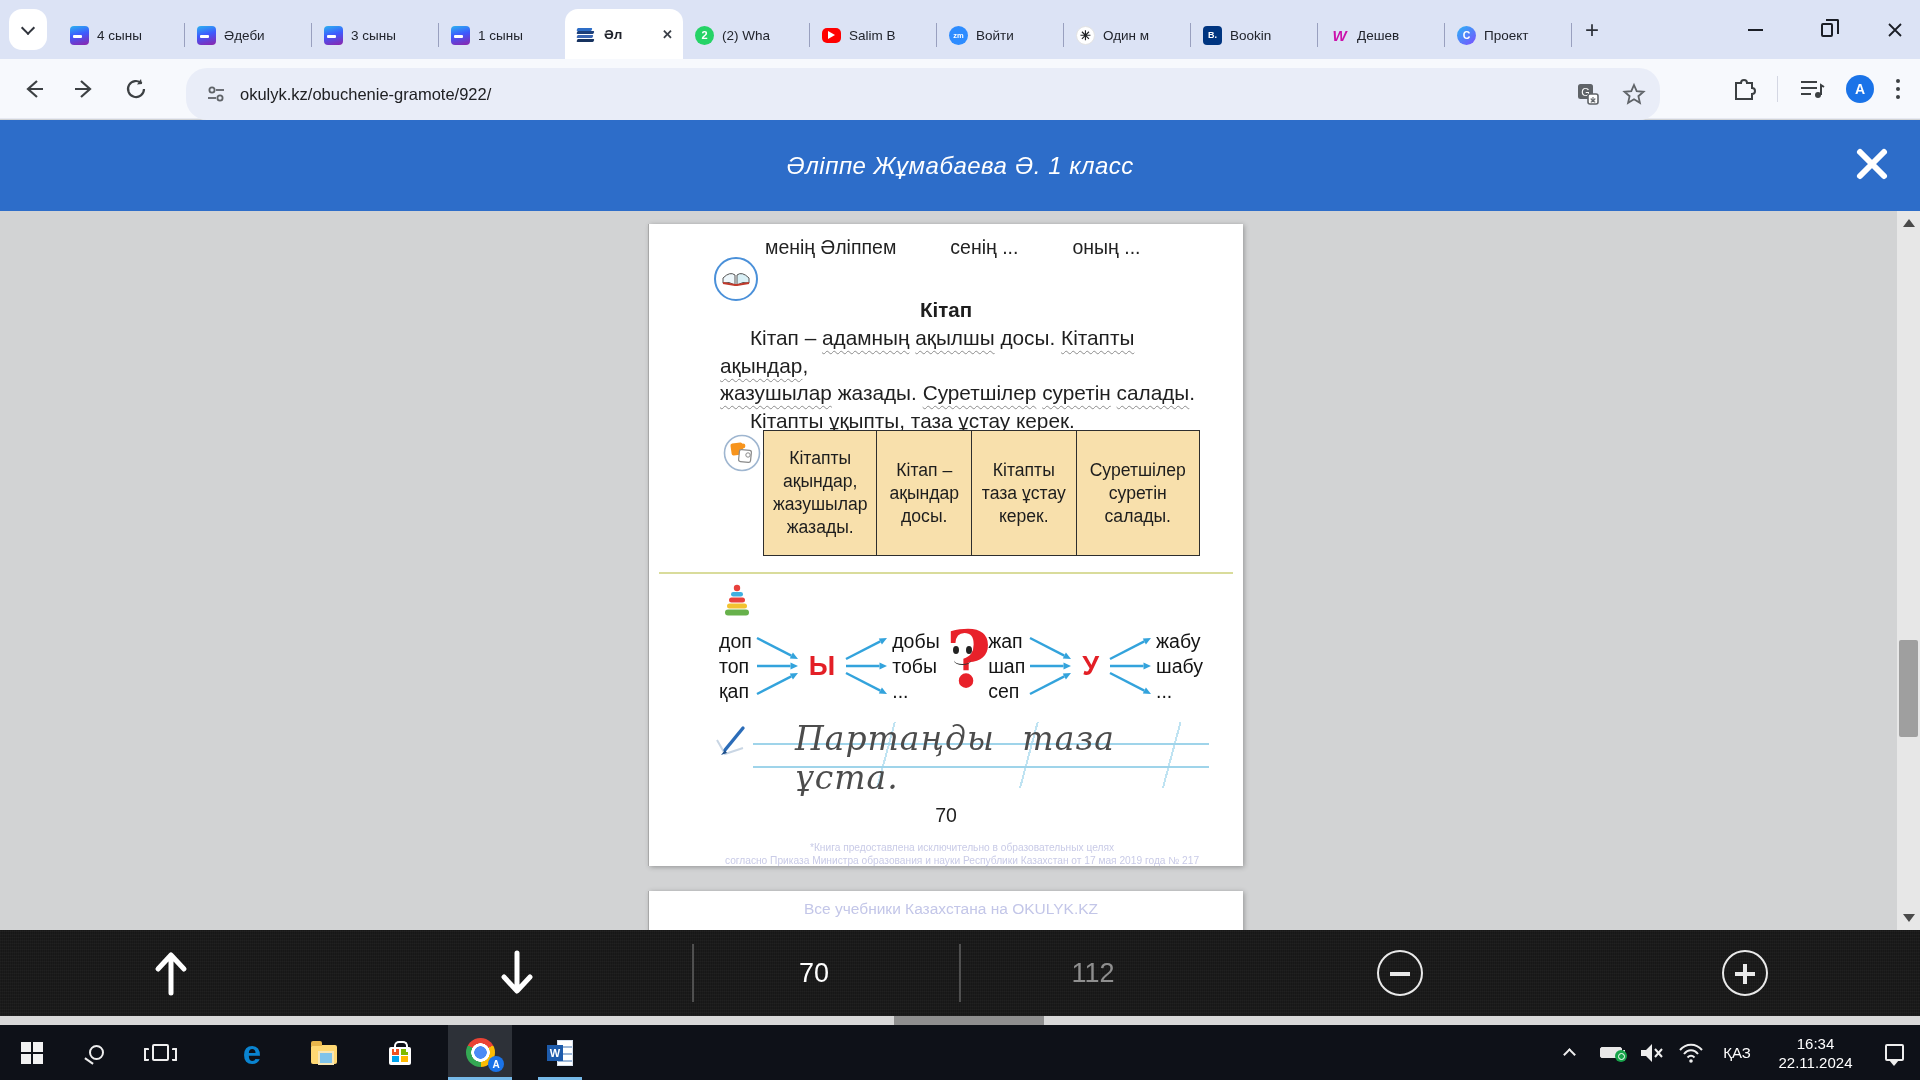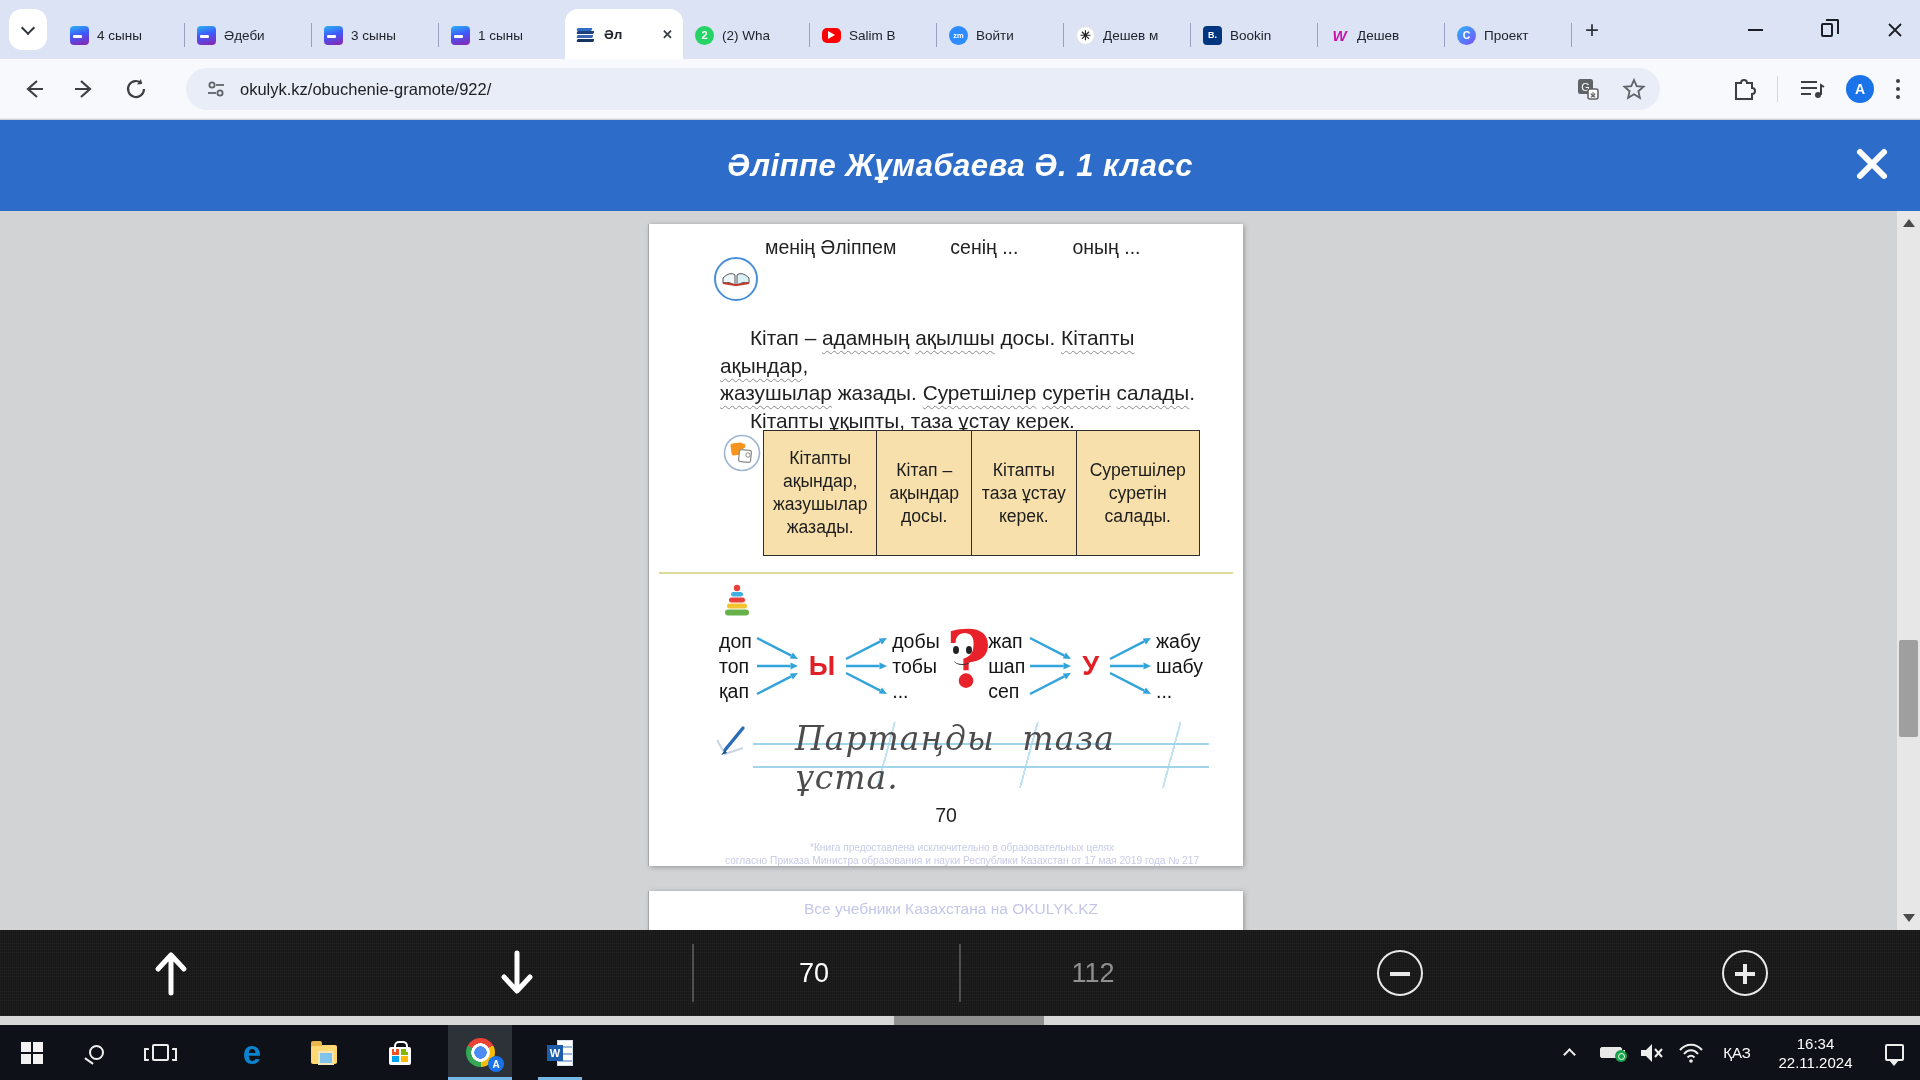--- a/index.html
+++ b/index.html
@@ -41,35 +41,35 @@
   .fv-yt i { width:0; height:0; border-left:7px solid #fff; border-top:4.5px solid transparent; border-bottom:4.5px solid transparent; }
   .fv-zm { background:#2d8cff; border-radius:50%; color:#fff; font-size:7.5px; }
   .fv-gpt { background:#fff; border-radius:50%; color:#1f2123; font-size:13px; border:1px solid #e3e3e3; }
   .fv-bk { background:#003580; border-radius:4px; color:#fff; font-size:9px; }
   .fv-wb { background:transparent; color:#cb11ab; font-size:15px; font-style:italic; }
   .fv-ca { background:linear-gradient(140deg,#29b6f6,#7c4dff); border-radius:50%; color:#fff; font-size:10.5px; }
 
   
   .toolbar { position:absolute; left:0; top:59px; width:1920px; height:60px; background:#f7f9fd; border-bottom:1px solid #e6e9f2; }
   .navbtn { position:absolute; top:14px; width:32px; height:32px; display:flex; align-items:center; justify-content:center; cursor:pointer; }
-  .pill { position:absolute; left:186px; top:9px; width:1474px; height:42px; background:#e9edf8; border-radius:21px;
+  .pill { position:absolute; left:186px; top:9px; width:1474px; height:52px; background:#e9edf8; border-radius:21px;
           display:flex; align-items:center; padding:8px 14px; cursor:text; }
   .siteinfo { margin:0 14px 0 6px; flex:0 0 auto; }
   .url { font-size:16.5px; color:#202124; flex:1; }
   .pill-icons { display:flex; gap:22px; align-items:center; }
   .tb-right { position:absolute; right:0; top:0; height:60px; display:flex; align-items:center; gap:20px; padding-right:18px; }
   .tb-sep { width:1px; height:26px; background:#d4d7e3; }
   .avatar { width:28px; height:28px; border-radius:50%; background:#1a73e8; color:#fff; font-size:14px; font-weight:bold;
             display:flex; align-items:center; justify-content:center; cursor:pointer; }
   .icbtn { cursor:pointer; display:flex; align-items:center; justify-content:center; }
 
   
   .banner { position:absolute; left:0; top:120px; width:1920px; height:91px; background:#2d6dc9;
             display:flex; align-items:center; justify-content:center; }
-  .banner-title { color:#fff; font-size:31px; font-style:italic; font-weight:700; letter-spacing:.5px;text-align:center; }
+  .banner-title { color:#fff; font-size:24px; font-style:italic; font-weight:400; letter-spacing:.5px;text-align:center; }
   .banner-close { position:absolute; right:28px; top:24px; cursor:pointer; }
 
   
   .page { position:absolute; left:649px; width:594px; background:#fff;
           box-shadow:-1px 0 0 #a8a8a8, 1px 1px 5px rgba(0,0,0,.30); }
   .page1 { top:224px; height:642px; overflow:hidden; }
   .page2 { top:891px; height:126px; }
   .p2text { margin-top:9px; text-align:center; color:#c3c6e8; font-size:15.5px;padding-left:10px; }
 
   .top-words { position:absolute; left:116px; top:12px; display:flex; gap:54px; font-size:19.5px; color:#222; }
@@ -235,21 +235,21 @@
           <span class="ttl">Salim B</span>
         </div>
         <span class="tabdiv"></span>
         <div class="tab">
           <i class="fv fv-zm">zm</i>
           <span class="ttl">Войти</span>
         </div>
         <span class="tabdiv"></span>
         <div class="tab">
           <i class="fv fv-gpt">✳</i>
-          <span class="ttl">Дешев м</span>
+          <span class="ttl">Один м</span>
         </div>
         <span class="tabdiv"></span>
         <div class="tab">
           <i class="fv fv-bk">B.</i>
           <span class="ttl">Bookin</span>
         </div>
         <span class="tabdiv"></span>
         <div class="tab">
           <i class="fv fv-wb">W</i>
           <span class="ttl">Дешев</span>
@@ -345,20 +345,21 @@
         <span>оның ...</span>
       </div>
 
     <svg class="icn-circle" style="left:64px; top:32px" width="46" height="46" viewBox="0 0 46 46">
       <circle cx="23" cy="23" r="21" fill="#fff" stroke="#4a90d9" stroke-width="2"></circle>
       <path d="M10 22 Q17 15 22 19 L22 29 Q16 25 10 27 Z" fill="#eef7fb" stroke="#555" stroke-width="1"></path>
       <path d="M36 22 Q29 15 24 19 L24 29 Q30 25 36 27 Z" fill="#d9f0f6" stroke="#555" stroke-width="1"></path>
       <path d="M10 27 L22 29 L24 29 L36 27" fill="none" stroke="#c0392b" stroke-width="2"></path>
     </svg>
 
+    <div class="heading">Кітап</div>
     <div class="para" id="para">
         <div class="ind"><span>Кітап – </span><span class="wv">адамның</span><span> </span><span class="wv">ақылшы</span><span> досы. </span><span class="wv">Кітапты</span><span> </span><span class="wv">ақындар</span><span>,</span></div>
         <div class=""><span class="wv">жазушылар</span><span> жазады. </span><span class="wv">Суретшілер</span><span> </span><span class="wv">суретін</span><span> </span><span class="wv">салады</span><span>.</span></div>
         <div class="ind"><span>Кітапты </span><span class="wv">ұқыпты</span><span>, таза ұстау керек.</span></div>
       </div>
 
     <svg class="icn-circle" style="left:74px; top:210px" width="38" height="38" viewBox="0 0 38 38">
       <circle cx="19" cy="19" r="17.5" fill="#fff" stroke="#9fb6d0" stroke-width="1.6"></circle>
       <rect x="8" y="9" width="12" height="12" rx="2" fill="#f7941d" transform="rotate(-8 14 15)"></rect>
       <rect x="16" y="16" width="12" height="12" rx="2" fill="#fff" stroke="#8a8a8a" stroke-width="1.2" transform="rotate(6 22 22)"></rect>

